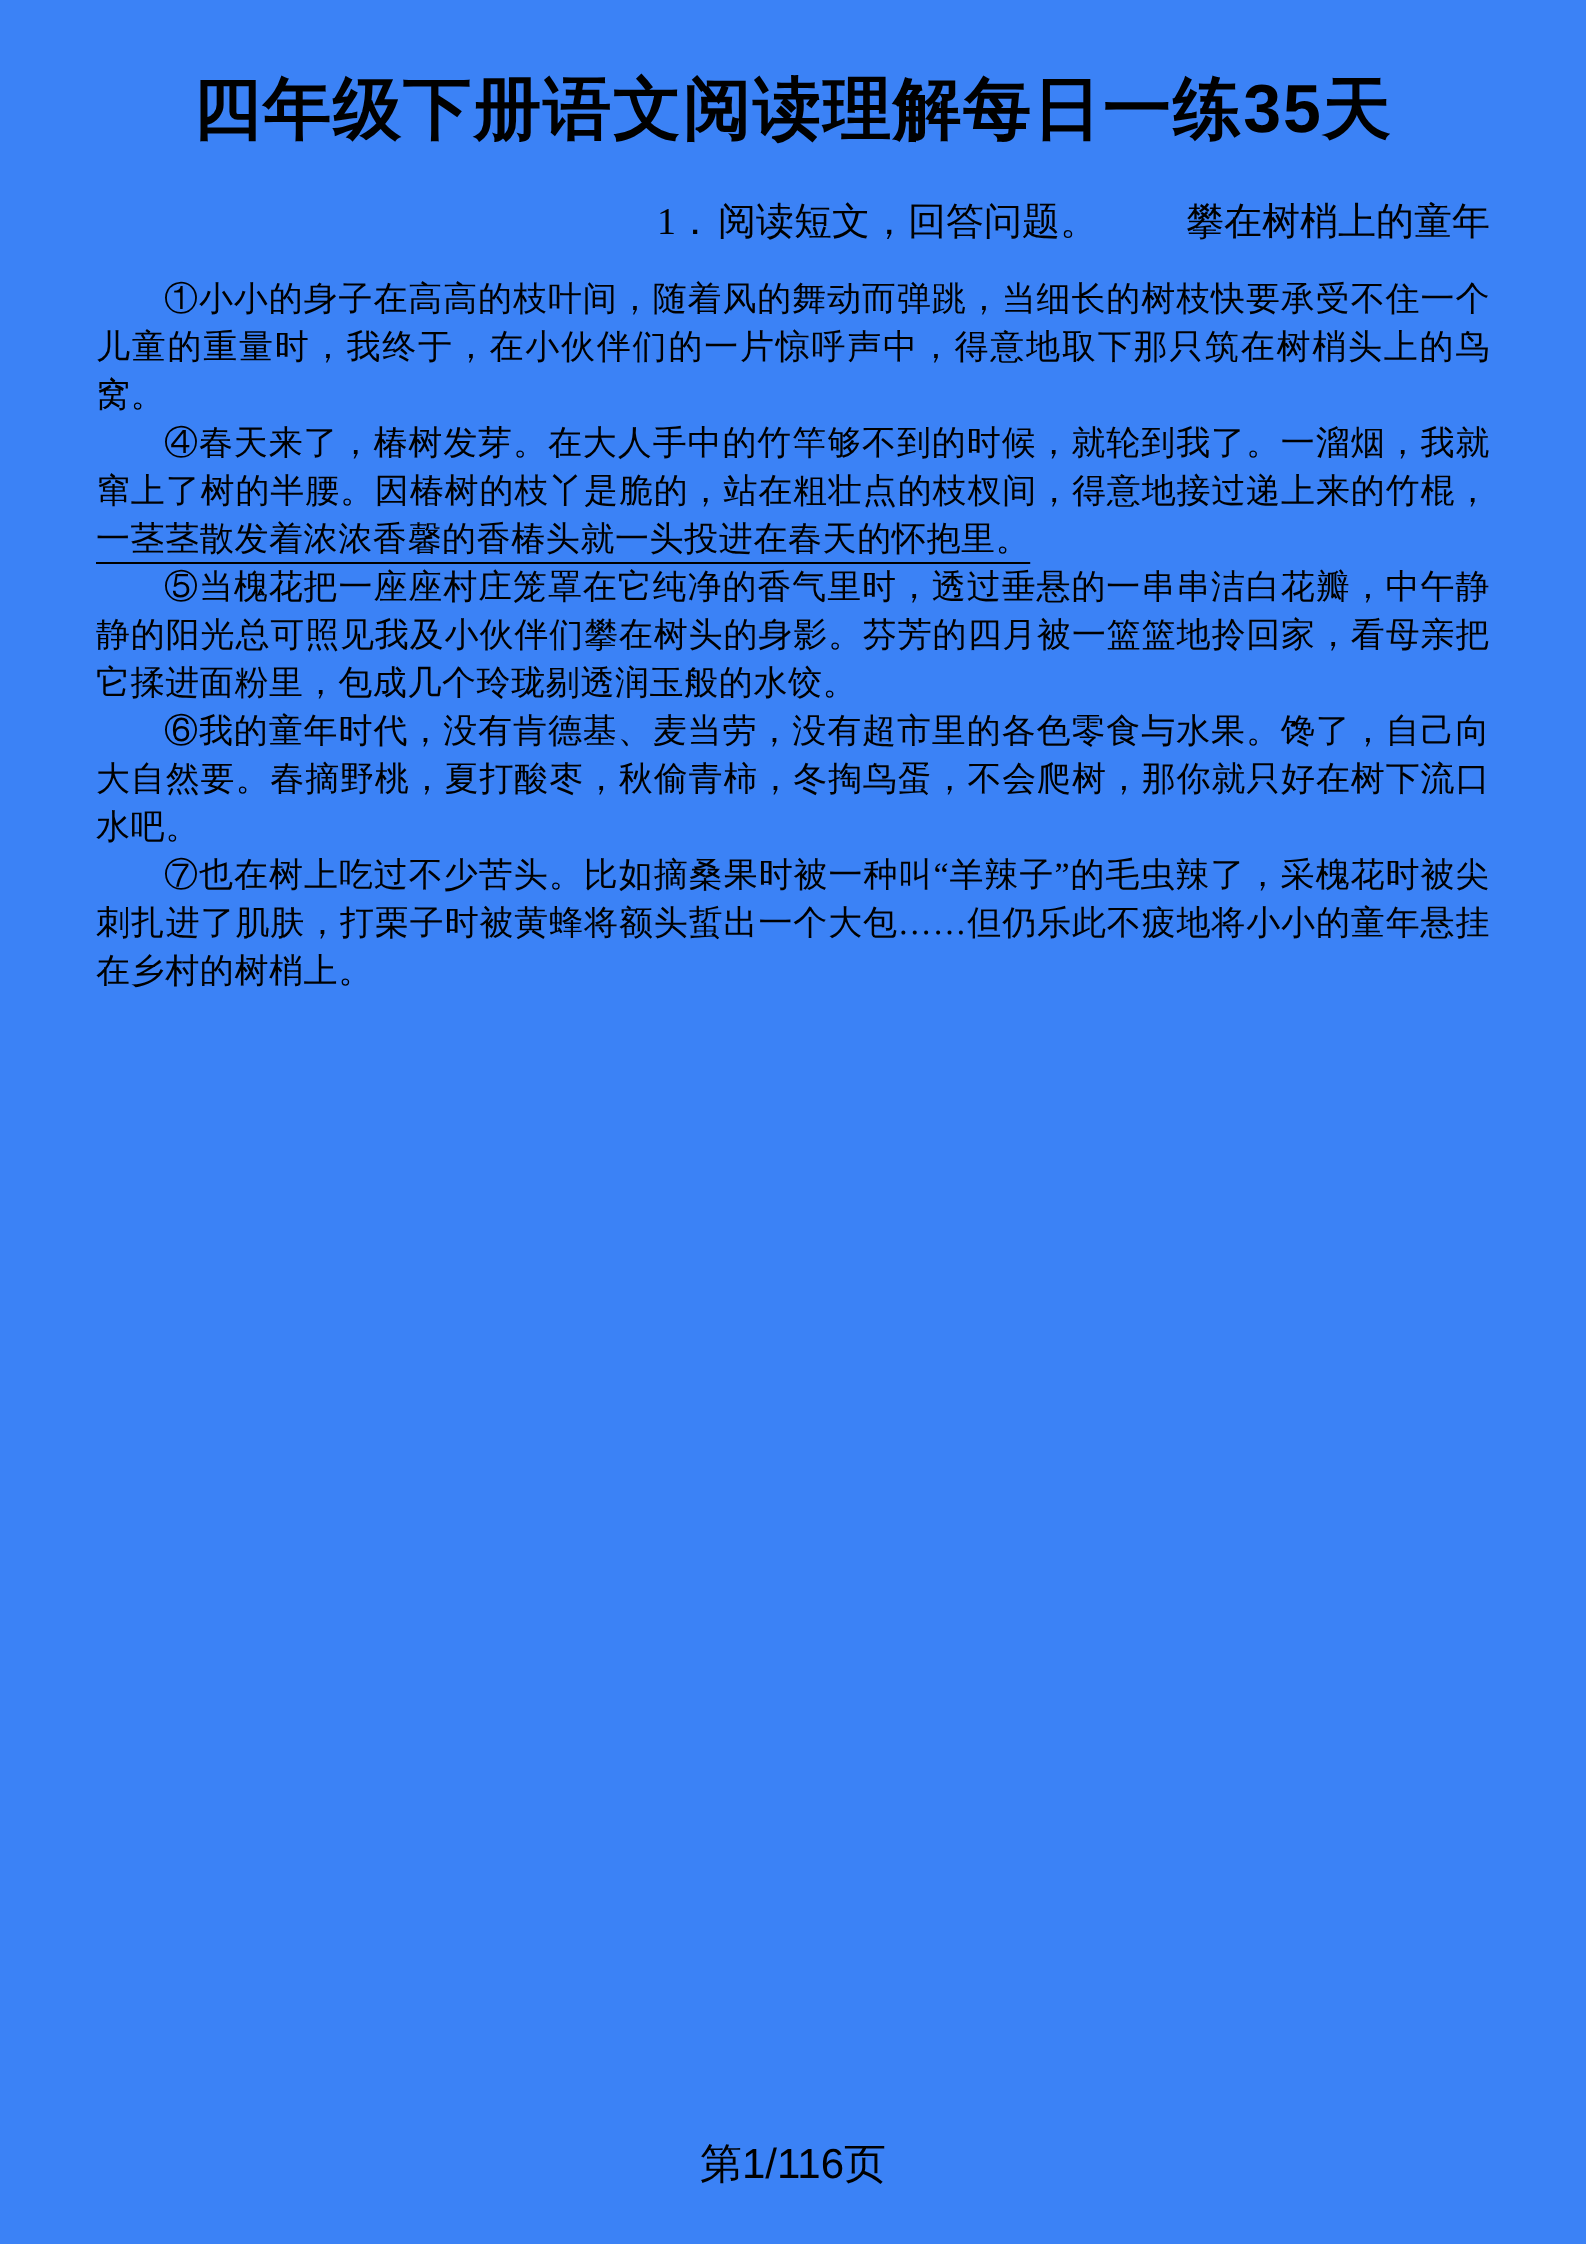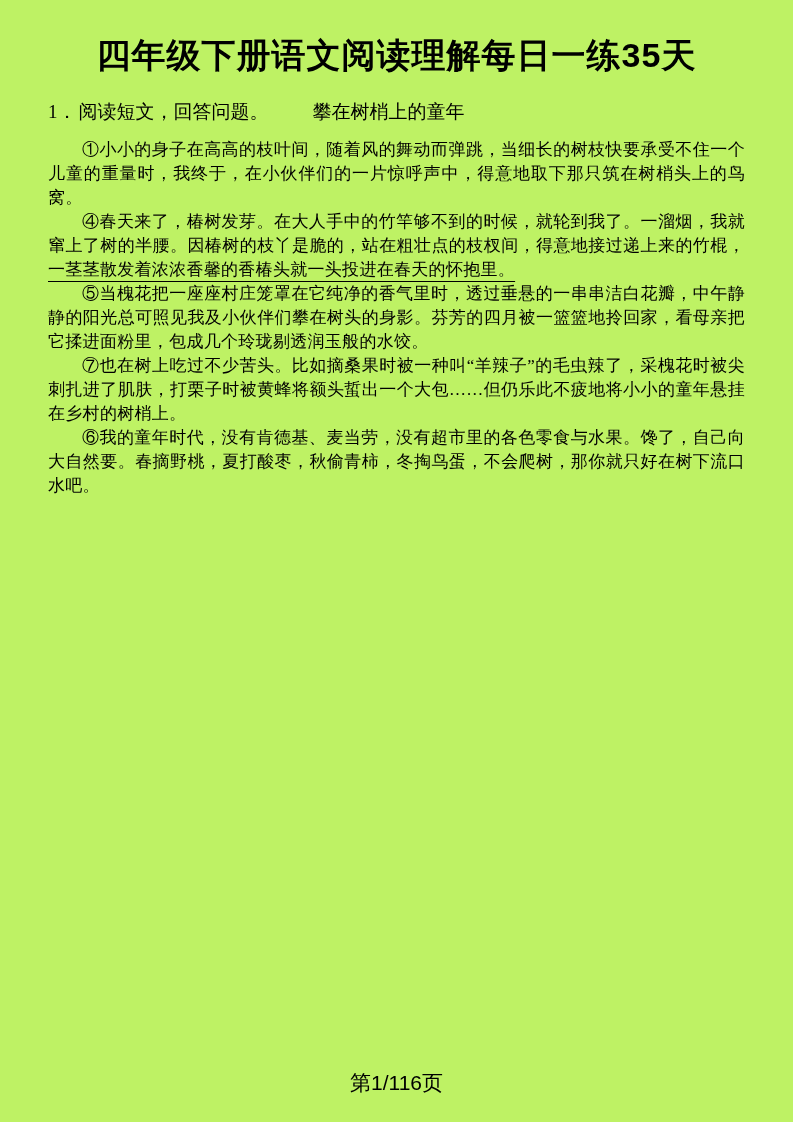--- a/index.html
+++ b/index.html
@@ -5,21 +5,21 @@
   html, body {
     margin: 0;
     padding: 0;
     background: #ffffff;
   }
   .page {
     position: relative;
     width: 793px;
     height: 1122px;
     box-sizing: border-box;
-    background: #bef264;
+    background: #3b82f6;
     color: #000000;
     padding: 34px 48px 0 48px;
     overflow: hidden;
     font-family: "Liberation Serif", "DejaVu Serif", serif;
   }
   .doc-title {
     margin: 0 0 22px 0;
     text-align: center;
     font-family: "Liberation Sans", "DejaVu Sans", sans-serif;
     font-weight: 700;
@@ -32,20 +32,21 @@
     font-family: "Liberation Sans", "DejaVu Sans", sans-serif;
     font-weight: 700;
     font-size: 20px;
     line-height: 26px;
   }
   .question-line {
     margin: 0 0 13px 0;
     font-size: 19px;
     line-height: 27px;
     white-space: nowrap;
+    text-align: right;
   }
   .question-number {
     margin-right: 2px;
   }
   .passage-title {
     display: inline-block;
     margin-left: 44px;
     font-size: 19px;
   }
   .passage p {
@@ -85,21 +86,21 @@
 
   <div class="passage">
     <p><span>①小小的身子在高高的枝叶间，随着风的舞动而弹跳，当细长的树枝快要承受不住一个儿童的重量时，我终于，在小伙伴们的一片惊呼声中，得意地取下那只筑在树梢头上的鸟窝。</span><span class="underlined"></span></p>
 
 
 
     <p><span>④春天来了，椿树发芽。在大人手中的竹竿够不到的时候，就轮到我了。一溜烟，我就窜上了树的半腰。因椿树的枝丫是脆的，站在粗壮点的枝杈间，得意地接过递上来的竹棍，</span><span class="underlined">一茎茎散发着浓浓香馨的香椿头就一头投进在春天的怀抱里。</span></p>
 
     <p><span>⑤当槐花把一座座村庄笼罩在它纯净的香气里时，透过垂悬的一串串洁白花瓣，中午静静的阳光总可照见我及小伙伴们攀在树头的身影。芬芳的四月被一篮篮地拎回家，看母亲把它揉进面粉里，包成几个玲珑剔透润玉般的水饺。</span><span class="underlined"></span></p>
 
+    <p><span>⑥我的童年时代，没有肯德基、麦当劳，没有超市里的各色零食与水果。馋了，自己向大自然要。春摘野桃，夏打酸枣，秋偷青柿，冬掏鸟蛋，不会爬树，那你就只好在树下流口水吧。</span><span class="underlined"></span></p>
+
     <p><span>⑦也在树上吃过不少苦头。比如摘桑果时被一种叫“羊辣子”的毛虫辣了，采槐花时被尖刺扎进了肌肤，打栗子时被黄蜂将额头蜇出一个大包……但仍乐此不疲地将小小的童年悬挂在乡村的树梢上。</span><span class="underlined"></span></p>
-
-    <p><span>⑥我的童年时代，没有肯德基、麦当劳，没有超市里的各色零食与水果。馋了，自己向大自然要。春摘野桃，夏打酸枣，秋偷青柿，冬掏鸟蛋，不会爬树，那你就只好在树下流口水吧。</span><span class="underlined"></span></p>
 
   </div>
 
   <div class="page-footer">第1/116页</div>
 
 </div>
 
 </body></html>

